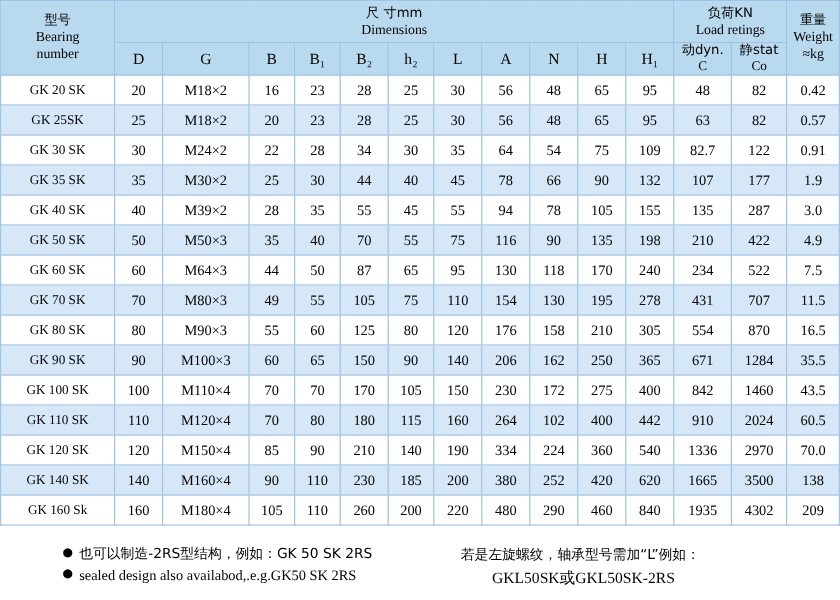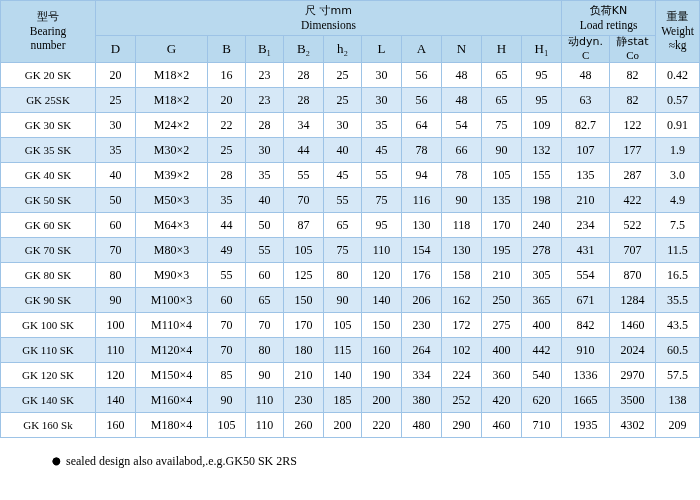--- a/index.html
+++ b/index.html
@@ -410,21 +410,21 @@
         <td>90</td>
         <td>210</td>
         <td>140</td>
         <td>190</td>
         <td>334</td>
         <td>224</td>
         <td>360</td>
         <td>540</td>
         <td>1336</td>
         <td>2970</td>
-        <td>57.5</td>
+        <td>70.0</td>
       </tr>
       <tr class="alt">
         <td class="bn">GK 140 SK</td>
         <td>140</td>
         <td class="gthread">M160×4</td>
         <td>90</td>
         <td>110</td>
         <td>230</td>
         <td>185</td>
         <td>200</td>
@@ -441,39 +441,42 @@
         <td>160</td>
         <td class="gthread">M180×4</td>
         <td>105</td>
         <td>110</td>
         <td>260</td>
         <td>200</td>
         <td>220</td>
         <td>480</td>
         <td>290</td>
         <td>460</td>
-        <td>710</td>
+        <td>840</td>
         <td>1935</td>
         <td>4302</td>
         <td>209</td>
       </tr>
     </tbody>
   </table>
 
   <div class="notes">
     <div class="notes-left">
       <div class="note-line">
         <span class="bullet">●</span>
+        <span>也可以制造-2RS型结构，例如：GK 50 SK  2RS</span>
       </div>
       <div class="note-line">
         <span class="bullet">●</span>
       </div>
       <div class="note-line en">
         <span class="bullet">●</span>
         <span>sealed design also availabod,.e.g.GK50  SK  2RS</span>
       </div>
 
     </div>
     <div class="notes-right">
+      <div class="note-r">若是左旋螺纹，轴承型号需加“L”例如：</div>
+      <div class="note-r en">GKL50SK或GKL50SK-2RS</div>
     </div>
   </div>
 
 </div>
 
 </body></html>

